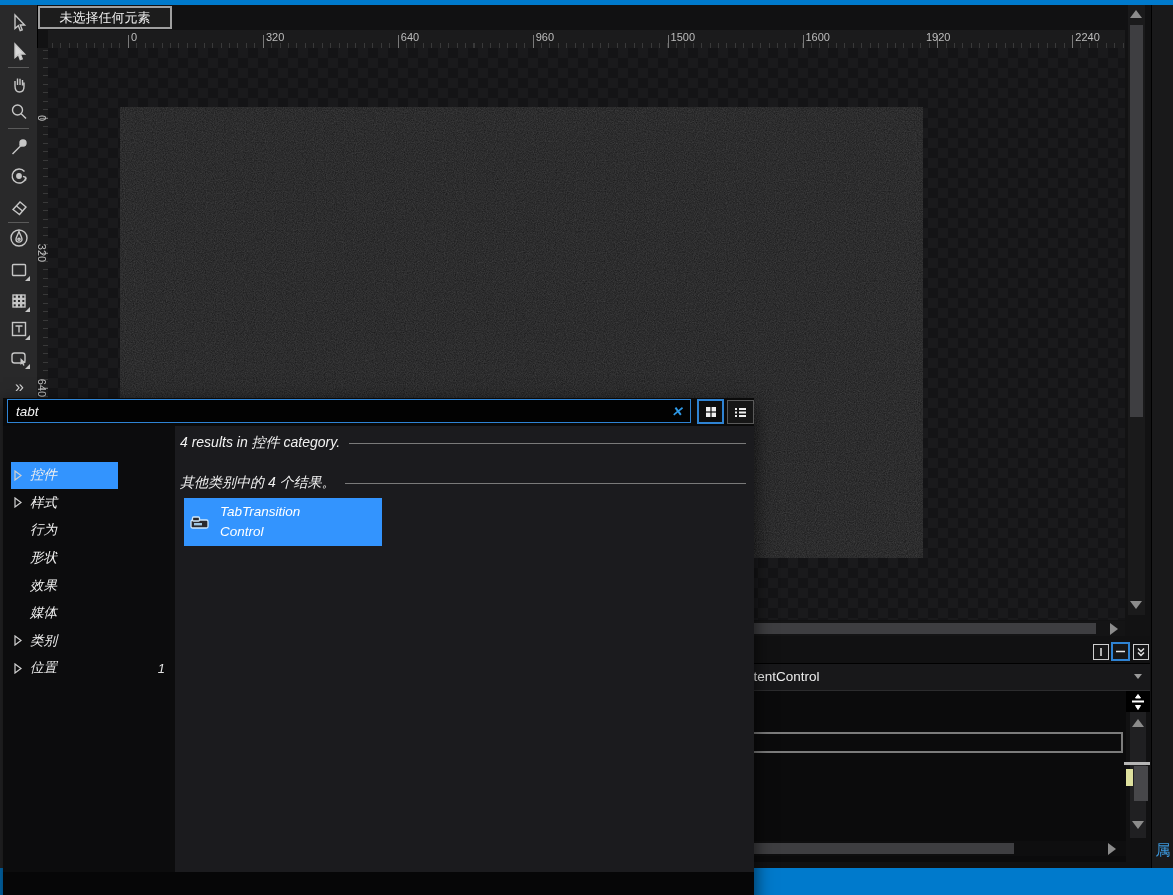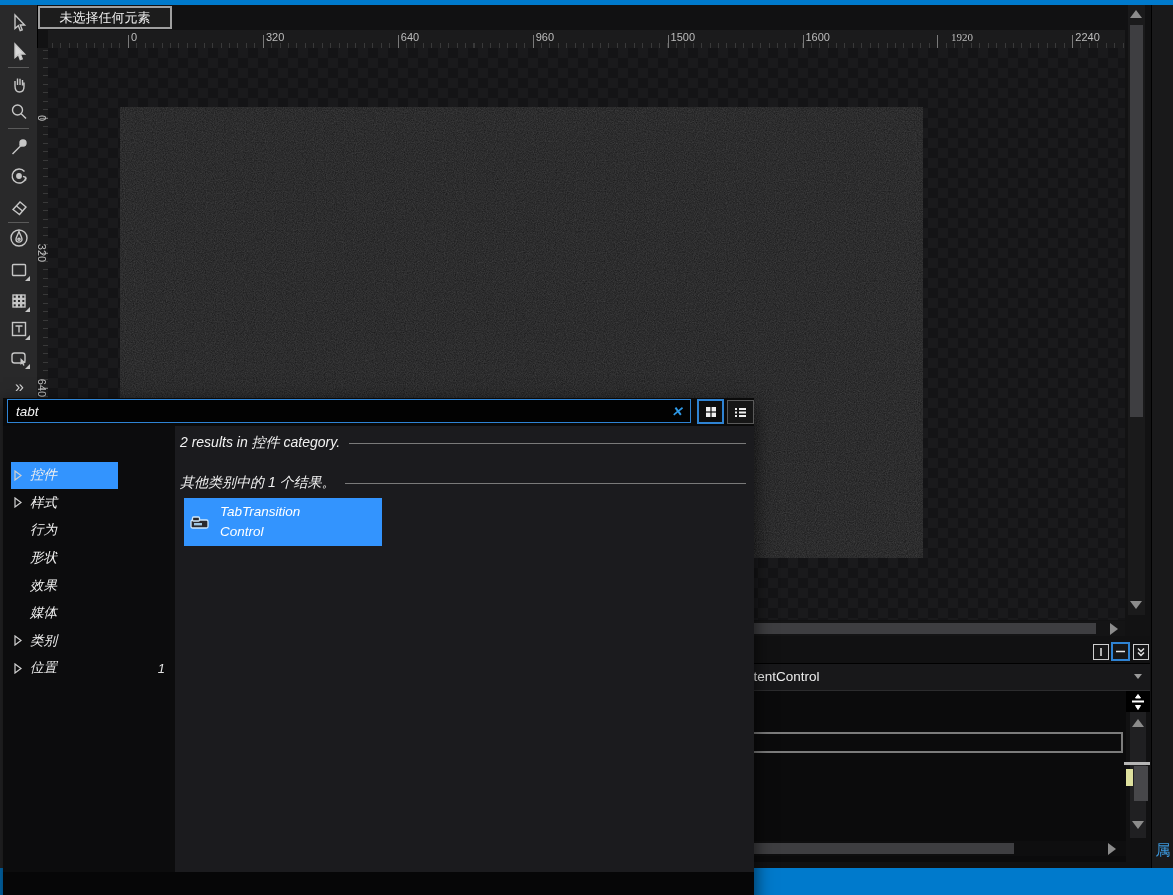--- a/index.html
+++ b/index.html
@@ -195,21 +195,21 @@
       <div class="hlab" style="left: 217.9px;">320</div>
       <div class="hmaj" style="left: 349.8px;"></div>
       <div class="hlab" style="left: 352.8px;">640</div>
       <div class="hmaj" style="left: 484.7px;"></div>
       <div class="hlab" style="left: 487.7px;">960</div>
       <div class="hmaj" style="left: 619.6px;"></div>
       <div class="hlab" style="left: 622.6px;">1500</div>
       <div class="hmaj" style="left: 754.5px;"></div>
       <div class="hlab" style="left: 757.5px;">1600</div>
       <div class="hmaj" style="left: 889.4px;"></div>
-      <div class="hlab" style="left: 903px; font-family: Liberation Serif, serif;">1920</div>
+      <div class="hlab" style="left: 878px;">1920</div>
       <div class="hmaj" style="left: 1024.3px;"></div>
       <div class="hlab" style="left: 1027.3px;">2240</div>
     </div>
   <div class="abs" id="vruler">
       <div class="vmaj" style="top: 70px;"></div>
       <div class="vlab" style="top: 70px;">0</div>
       <div class="vmaj" style="top: 205px;"></div>
       <div class="vlab" style="top: 205px;">320</div>
       <div class="vmaj" style="top: 340px;"></div>
       <div class="vlab" style="top: 340px;">640</div>
@@ -356,25 +356,25 @@
             <svg width="8" height="11" class="exp">
               <polygon points="1,1 7,5.5 1,10" fill="none" stroke="#d0d0d0" stroke-width="1.2"></polygon>
             </svg>
             <span class="lbl">位置</span>
             <span class="cnt">1</span>
           </div>
         </div>
 
       <div id="asset-content">
         <div class="result-header" style="top:8px;">
-          <span>2 results in 控件 category.</span>
+          <span>4 results in 控件 category.</span>
           <div class="hline"></div>
         </div>
         <div class="result-header" style="top:48px;">
-          <span>其他类别中的 1 个结果。</span>
+          <span>其他类别中的 4 个结果。</span>
           <div class="hline"></div>
         </div>
 
         <div id="asset-item" style="background: rgb(51, 148, 254);">
           <svg width="20" height="13">
             <rect x="1" y="4" width="17" height="8" rx="1.5" fill="#2a2a2e" stroke="#cfe7fb" stroke-width="1.3"></rect>
             <rect x="2.5" y="1" width="7" height="4" rx="1" fill="#2a2a2e" stroke="#cfe7fb" stroke-width="1.3"></rect>
             <rect x="4" y="7" width="8" height="2.4" fill="#9fc6e3"></rect>
           </svg>
           <div class="txt">

